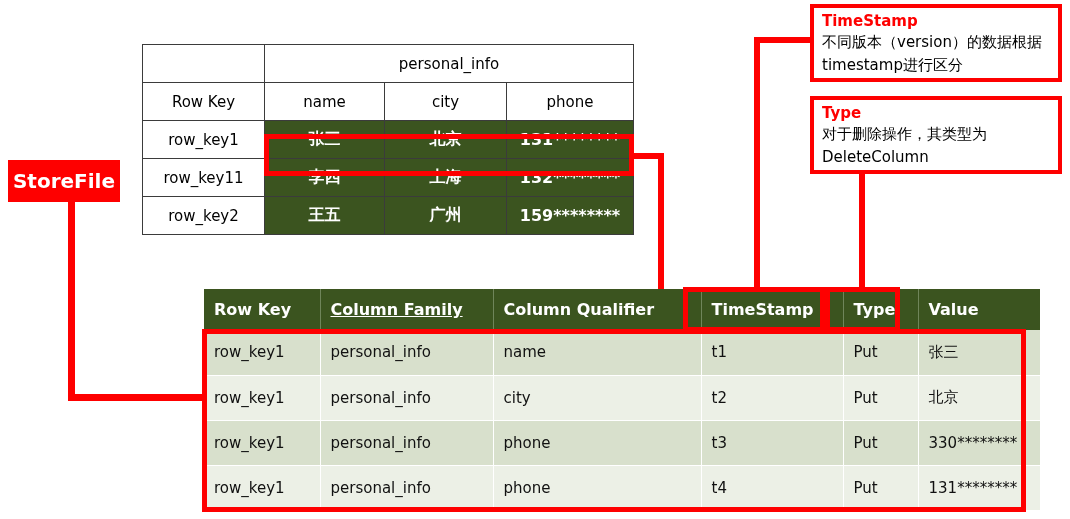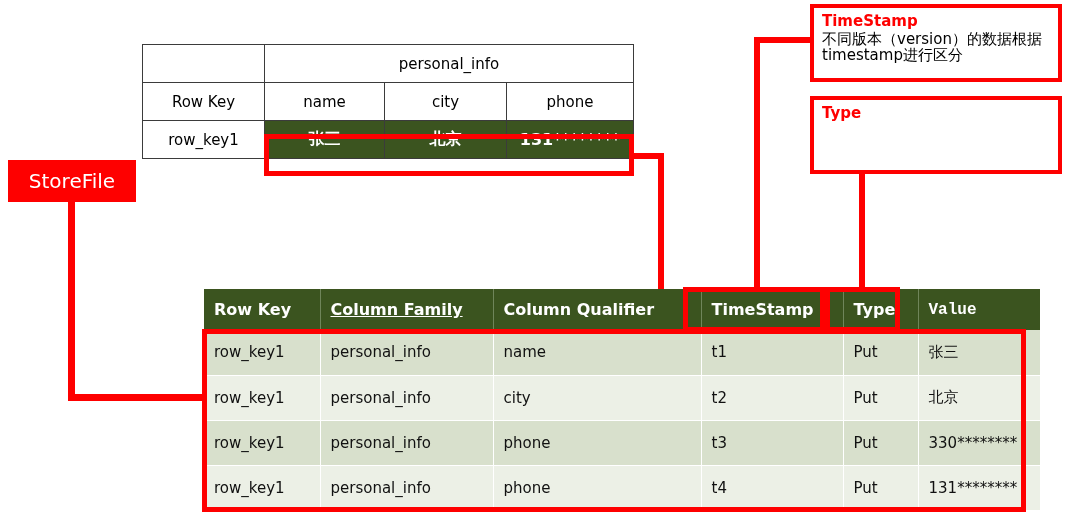--- a/index.html
+++ b/index.html
@@ -20,25 +20,25 @@
   }
 
   
   .rline { position: absolute; background: #fe0000; }
 
   
   #storefile-label {
     position: absolute;
     left: 8px;
     top: 160px;
-    width: 128px;
+    width: 112px;
     height: 42px;
     background: #fe0000;
     color: #ffffff;
-    font-weight: normal;
+    font-weight: bold;
     font-size: 20px;
     display: flex;
     align-items: center;
     justify-content: center;
     letter-spacing: 0px;
   }
 
   
   #top-table {
     position: absolute;
@@ -93,21 +93,21 @@
   .callout .c-title {
     color: #fe0000;
     font-weight: bold;
     font-size: 15px;
     line-height: 19px;
     display: block;
   }
   .callout .c-body {
     color: #000000;
     font-size: 15px;
-    line-height: 16px;
+    line-height: 23px;
     display: block;
     font-weight: normal;
   }
   #callout-timestamp { left: 810px; top: 4px;  width: 252px; height: 78px; }
   #callout-type      { left: 810px; top: 96px; width: 252px; height: 78px; }
 
   
   #bottom-table {
     position: absolute;
     left: 204px;
@@ -121,21 +121,21 @@
     color: #ffffff;
     font-weight: bold;
     font-size: 16px;
     text-align: left;
     padding: 0 10px;
     height: 41px;
     border-right: 1px solid #6f855a;
     box-sizing: border-box;
     white-space: nowrap;
   }
-  #bottom-table th:last-child { border-right: none; font-family: Liberation Mono, monospace; }
+  #bottom-table th:last-child { border-right: none; }
   #bottom-table td {
     font-size: 15px;
     color: #111111;
     padding: 0 10px;
     height: 45px;
     border-right: 1px solid #ffffff;
     border-bottom: 1px solid #ffffff;
     box-sizing: border-box;
     white-space: nowrap;
   }
@@ -200,20 +200,32 @@
       <td class="cw-nm">name</td>
       <td class="cw-ct">city</td>
       <td class="cw-ph">phone</td>
     </tr>
     <tr>
       <td class="cw-rk">row_key1</td>
       <td class="green cw-nm">张三</td>
       <td class="green cw-ct">北京</td>
       <td class="green cw-ph">131********</td>
     </tr>
+    <tr>
+      <td class="cw-rk">row_key11</td>
+      <td class="green cw-nm">李四</td>
+      <td class="green cw-ct">上海</td>
+      <td class="green cw-ph">132********</td>
+    </tr>
+    <tr>
+      <td class="cw-rk">row_key2</td>
+      <td class="green cw-nm">王五</td>
+      <td class="green cw-ct">广州</td>
+      <td class="green cw-ph">159********</td>
+    </tr>
   </tbody>
     </table>
 
   <div id="top-row-highlight"></div>
 
   <div id="storefile-label">StoreFile</div>
   <div class="rline" style="left:68px; top:202px; width:7px; height:199px;"></div>
   <div class="rline" style="left:68px; top:394px; width:140px; height:7px;"></div>
 
   <div class="rline" style="left:632px; top:153px; width:32px; height:6px;"></div>
@@ -221,20 +233,21 @@
 
   <div class="callout" id="callout-timestamp">
     <span class="c-title">TimeStamp</span>
     <span class="c-body">不同版本（version）的数据根据timestamp进行区分</span>
   </div>
   <div class="rline" style="left:754px; top:37px; width:58px; height:6px;"></div>
   <div class="rline" style="left:754px; top:37px; width:6px; height:256px;"></div>
 
   <div class="callout" id="callout-type">
     <span class="c-title">Type</span>
+    <span class="c-body">对于删除操作，其类型为 DeleteColumn</span>
   </div>
   <div class="rline" style="left:859px; top:172px; width:6px; height:121px;"></div>
 
   <table id="bottom-table">
     <thead>
       <tr>
         <th class="bw-rk">Row Key</th>
         <th class="bw-cf">Column Family</th>
         <th class="bw-cq">Column Qualifier</th>
         <th class="bw-ts">TimeStamp</th>

